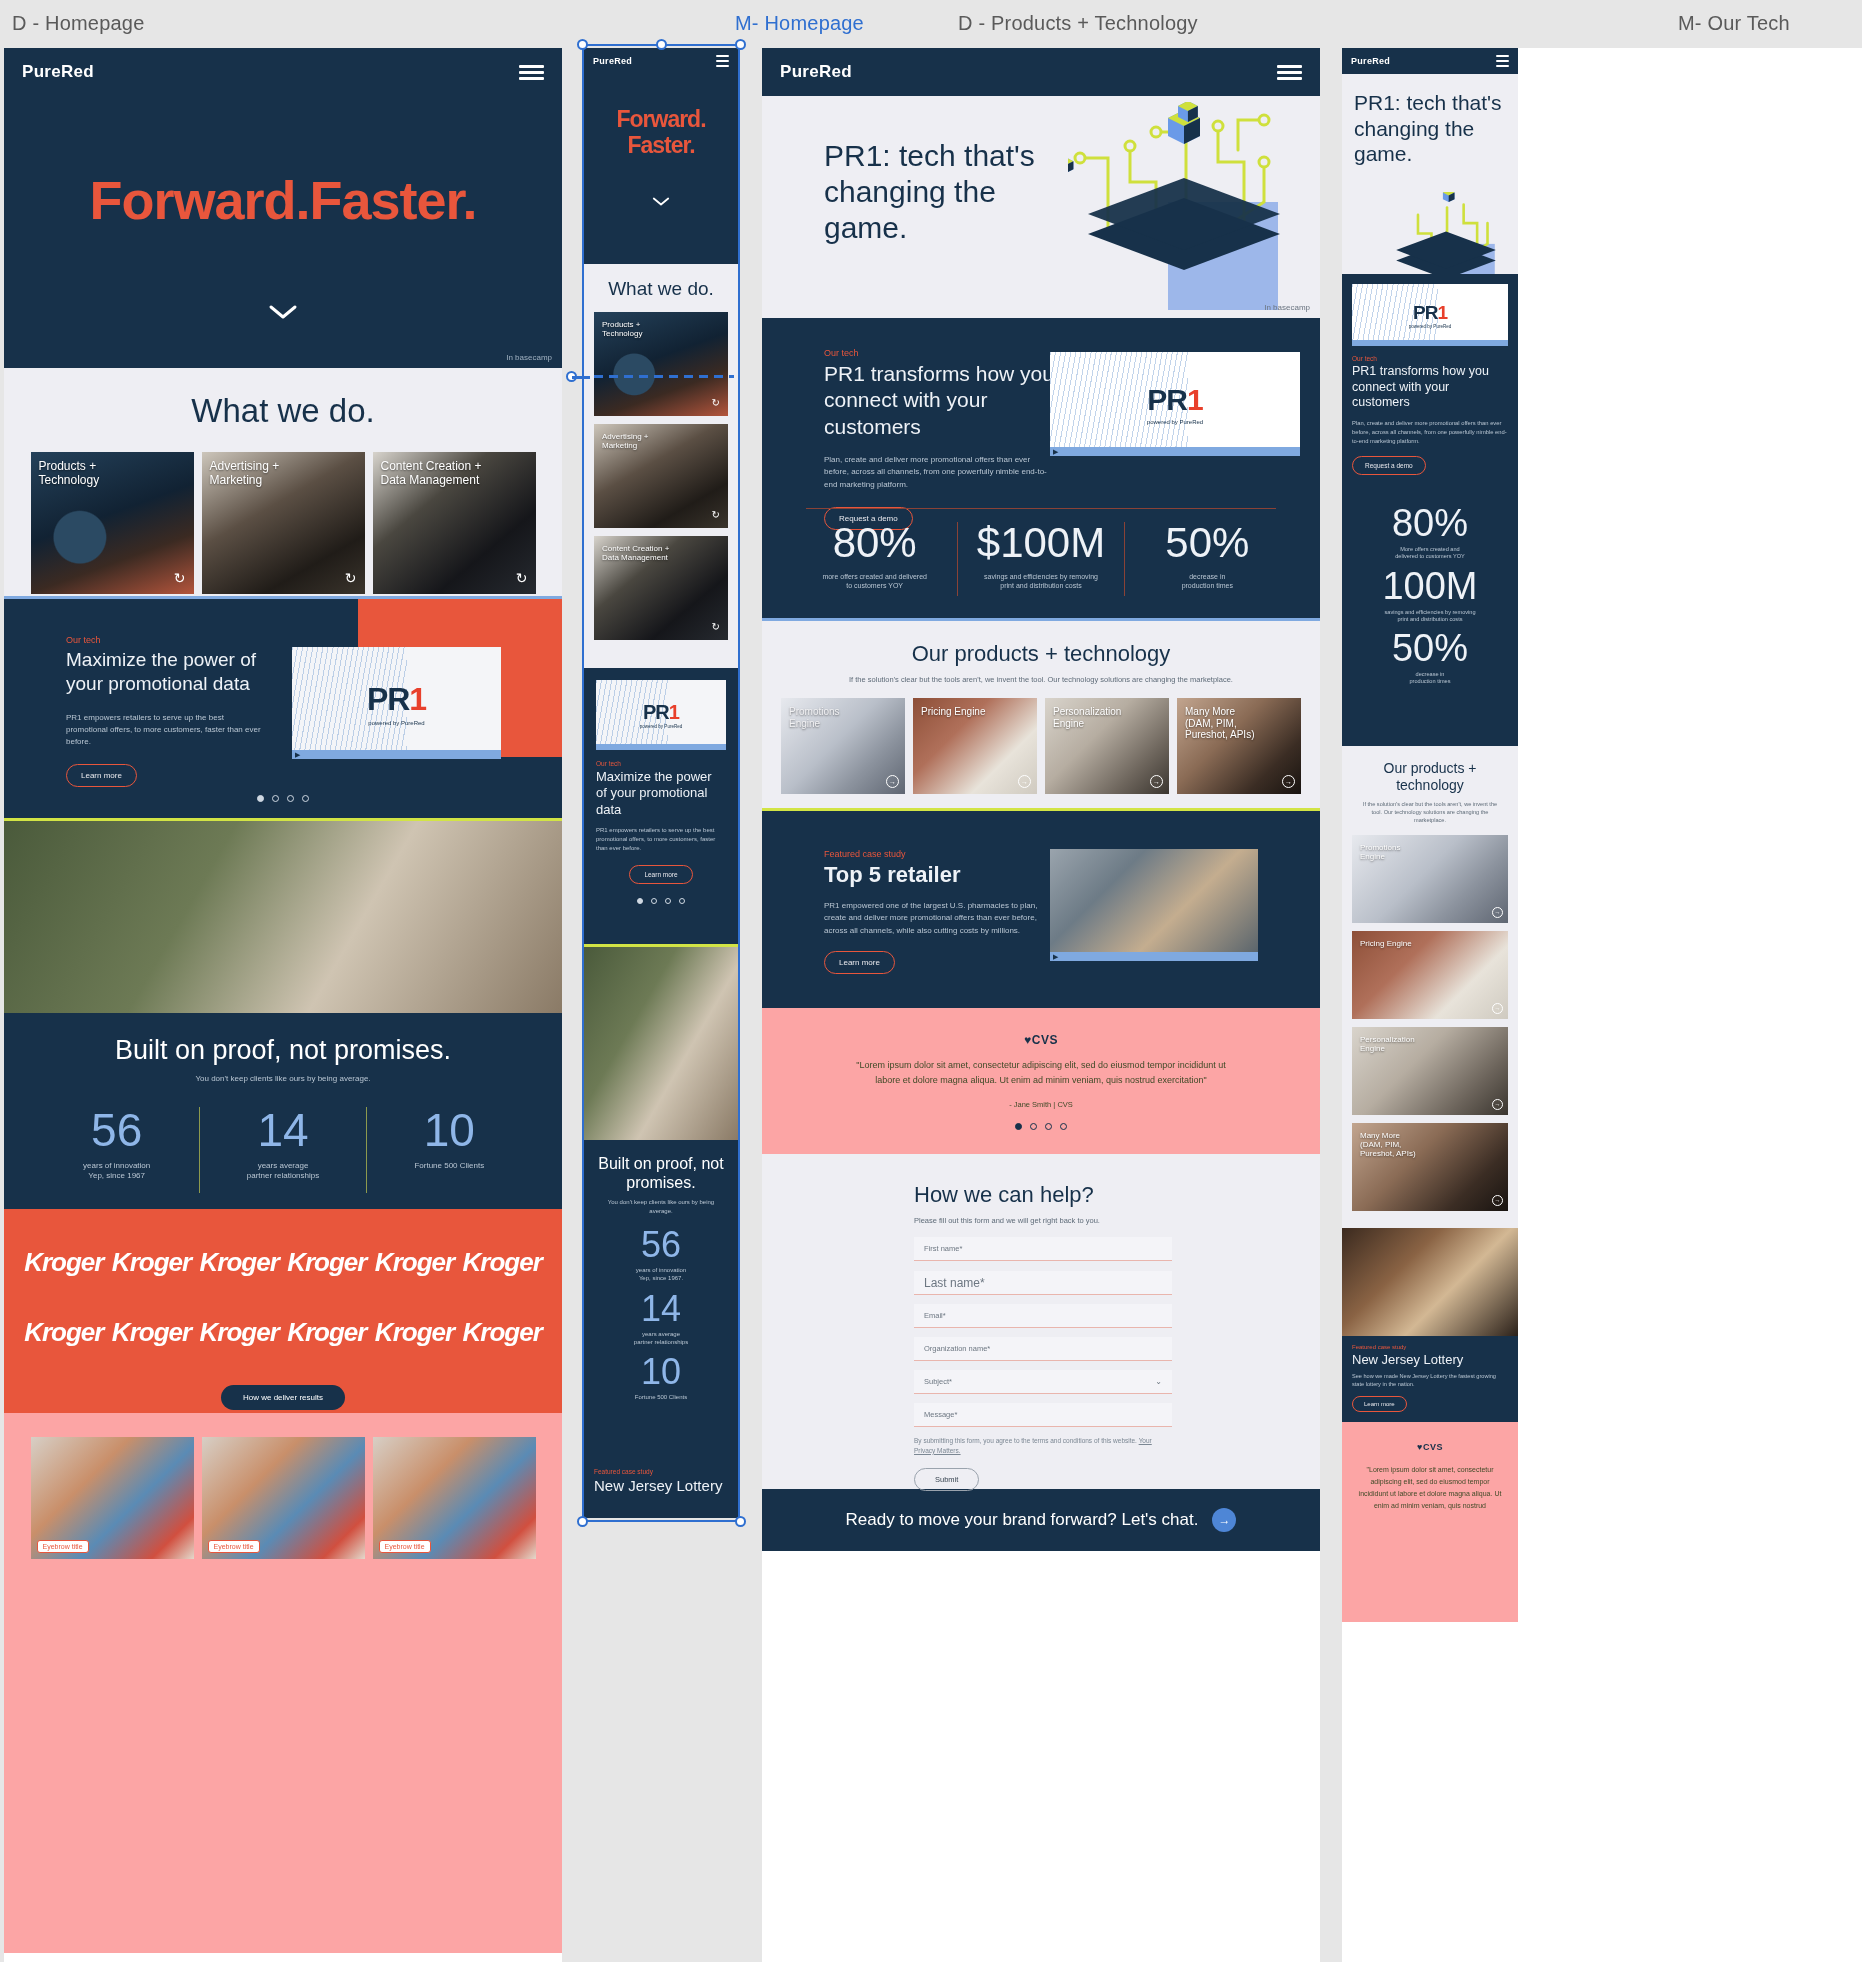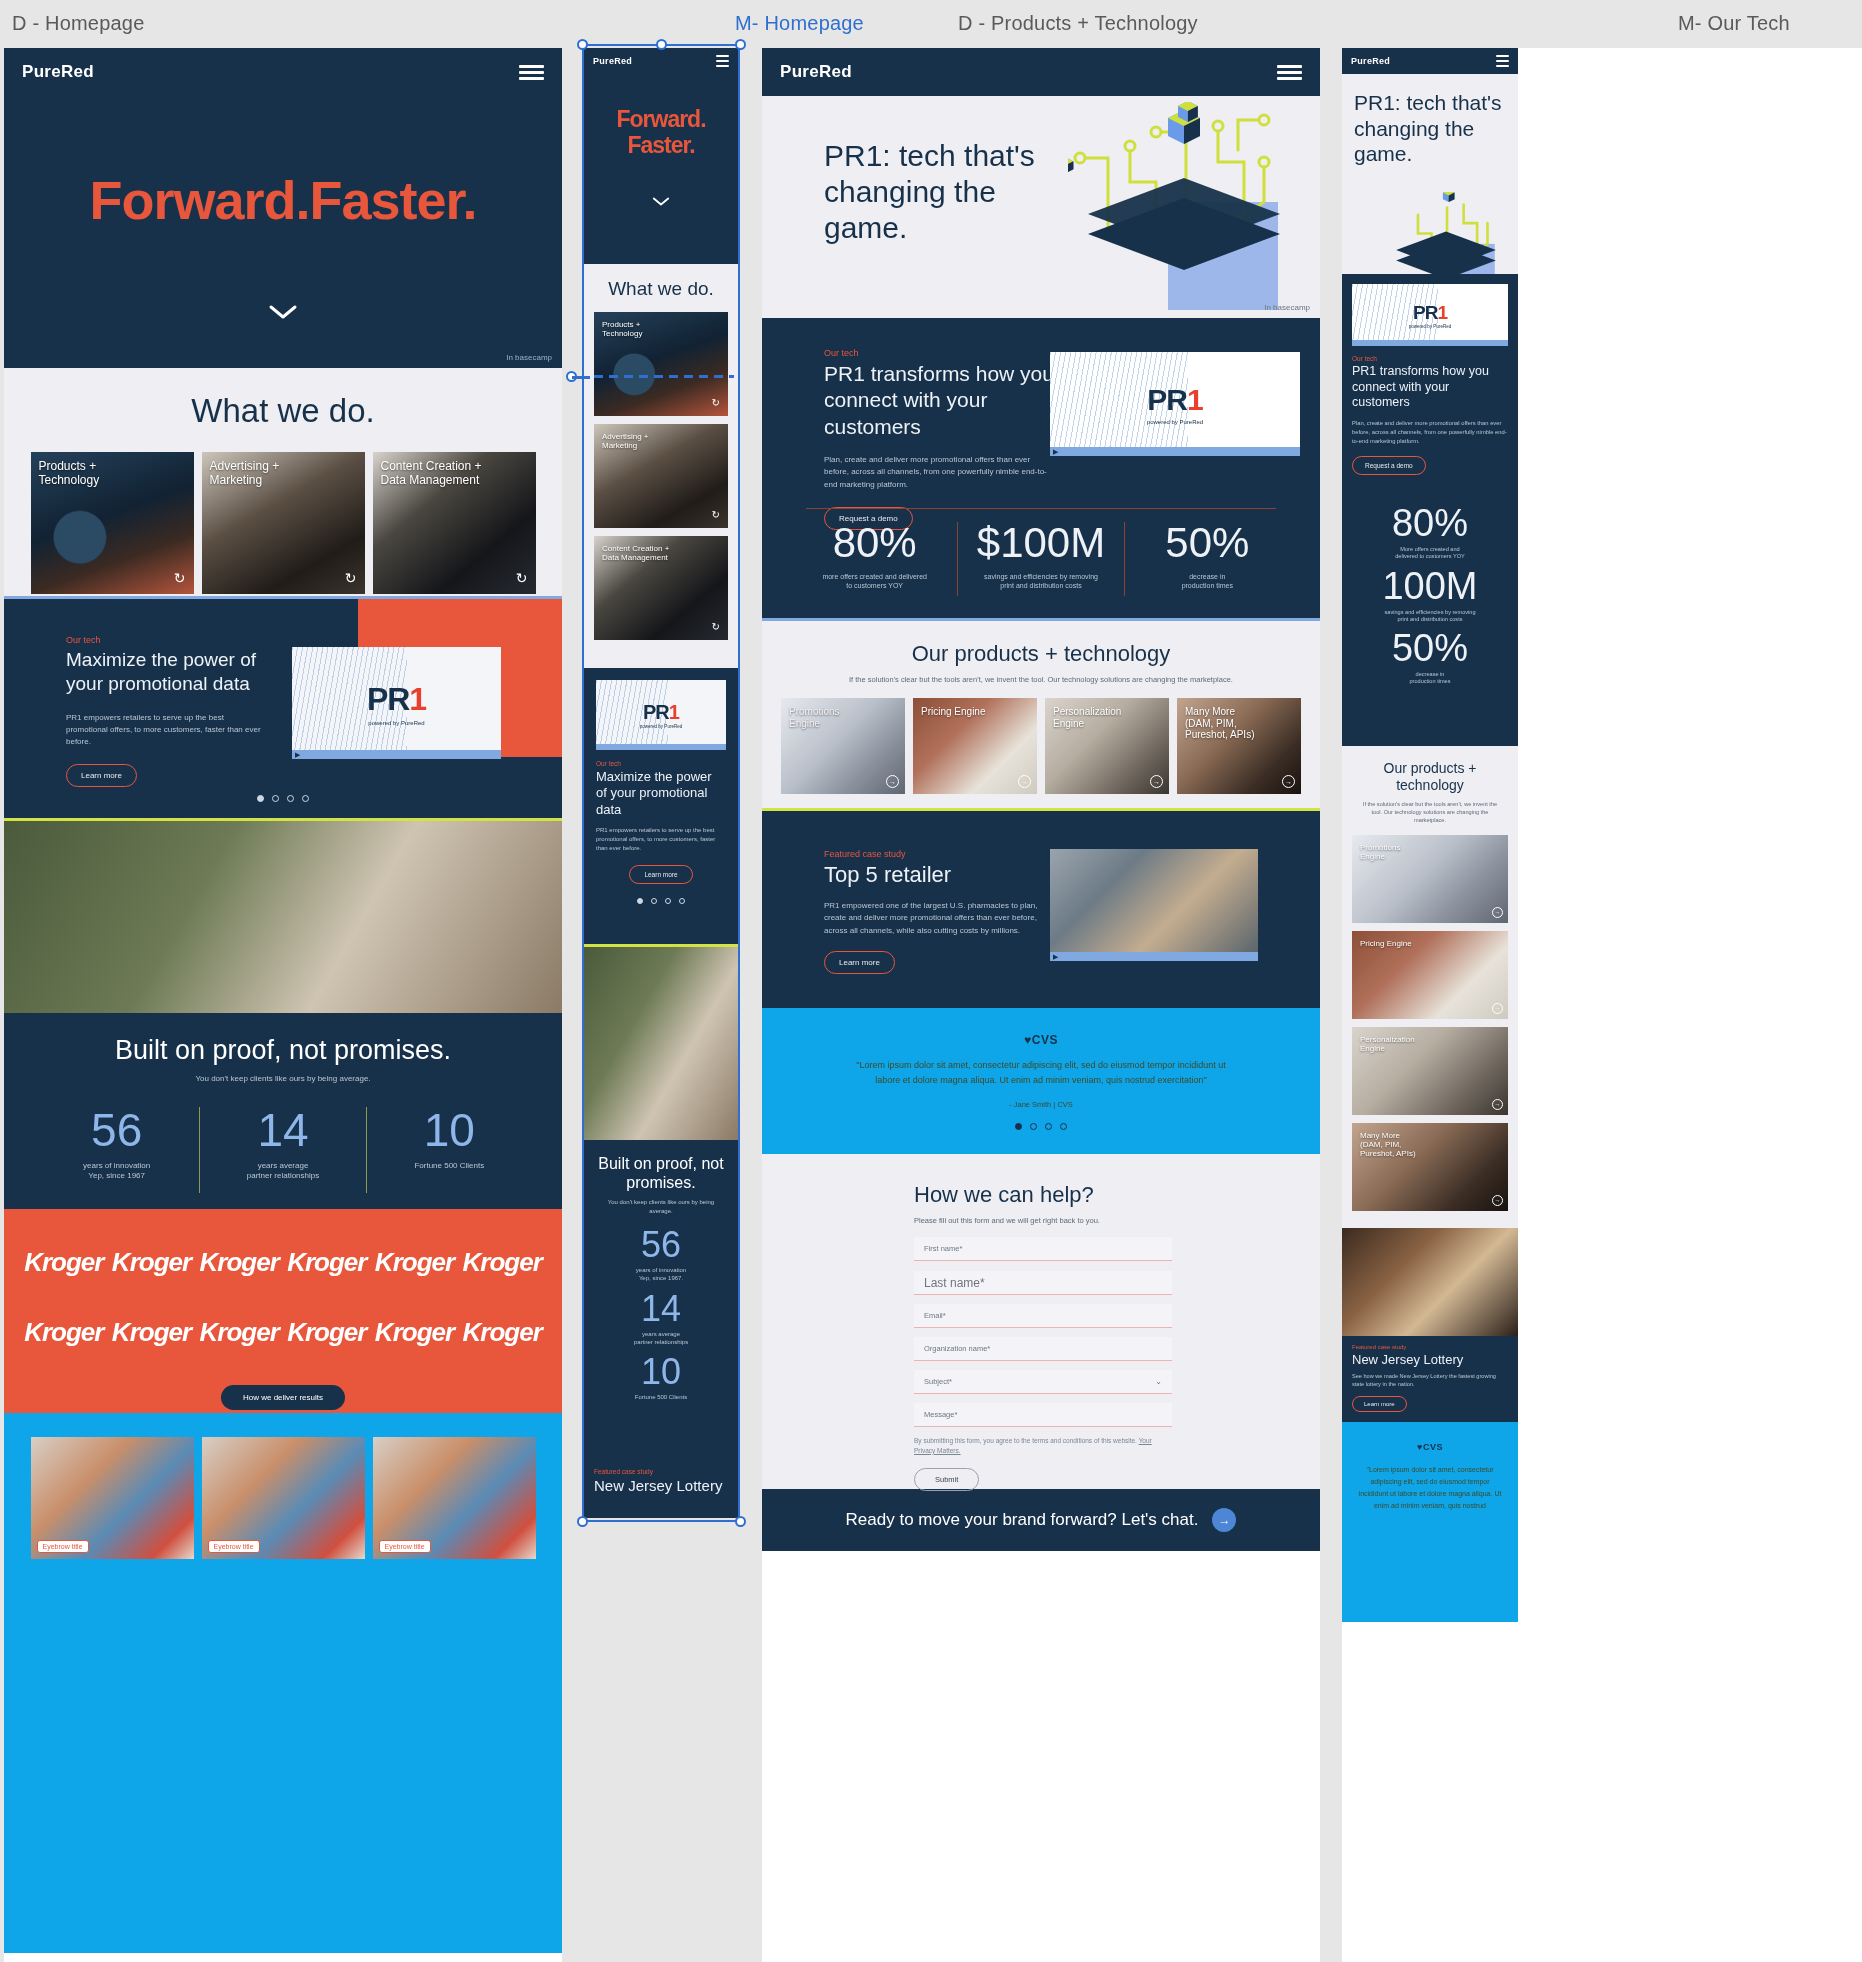--- a/index.html
+++ b/index.html
@@ -30,21 +30,21 @@
   .burger i { display:block; background:#fff; border-radius:1px; }
 
   .hero-dark { background:#17314a; position:relative; display:flex; align-items:center; justify-content:center; flex-direction:column; }
   .hero-title { color:#e8563c; font-weight:bold; letter-spacing:-1px; }
   .chev { color:#fff; }
   .basecamp { position:absolute; right:10px; bottom:6px; color:#9fb0c0; font-size:8px; }
 
   .sec { position:relative; }
   .sec-light { background:#eeeef3; }
   .sec-dark  { background:#17314a; }
-  .sec-lime  { background:#0ea5e9; }
+  .sec-lime  { background:#fca5a5; }
   .sec-red   { background:#e8563c; }
 
   .h-center { text-align:center; }
   .h1 { color:#17314a; font-weight:300; }
   .h1.on-dark { color:#fff; }
   .sub { color:#5e6b78; }
   .sub.on-dark { color:#b9c6d3; }
 
   .cards { display:flex; gap:8px; justify-content:center; }
   .card { position:relative; overflow:hidden; }
@@ -469,21 +469,21 @@
 (DAM, PIM,
 Pureshot, APIs)</div>
           <div style="position:absolute; right:6px; bottom:6px; width:13px;height:13px;border-radius:50%;border:1.5px solid #fff;color:#fff;font-size:7px;display:flex;align-items:center;justify-content:center;">→</div>
         </div>
       </div>
     </div>
 
     <div class="sec sec-dark" style="height:200px; border-top:3px solid #d2e445;">
       <div style="position:absolute; left:62px; top:38px; width:230px;">
         <div class="eyebrow" style="font-size:9px;">Featured case study</div>
-        <div style="color:#eef2f7; font-size:22px; font-weight:400; margin-top:3px;">Top 5 retailer</div>
+        <div style="color:#eef2f7; font-size:22px; font-weight:700; margin-top:3px;">Top 5 retailer</div>
         <div style="color:#b9c6d3; font-size:8px; line-height:1.55; margin-top:12px;">PR1 empowered one of the largest U.S. pharmacies to plan, create and deliver more promotional offers than ever before, across all channels, while also cutting costs by millions.</div>
         <div class="btn-outline" style="font-size:8px; padding:6px 14px; margin-top:14px;">Learn more</div>
       </div>
       <div style="position:absolute; left:288px; top:38px; width:208px; height:112px;" class="ph-cart">
         <div class="playbar" style="position:absolute;left:0;right:0;bottom:0;height:9px;background:#7fa9e0;display:flex;align-items:center;padding:0 3px;">
             <span style="color:#17314a;font-size:7px;">▶</span>
           </div>
       </div>
     </div>
 

